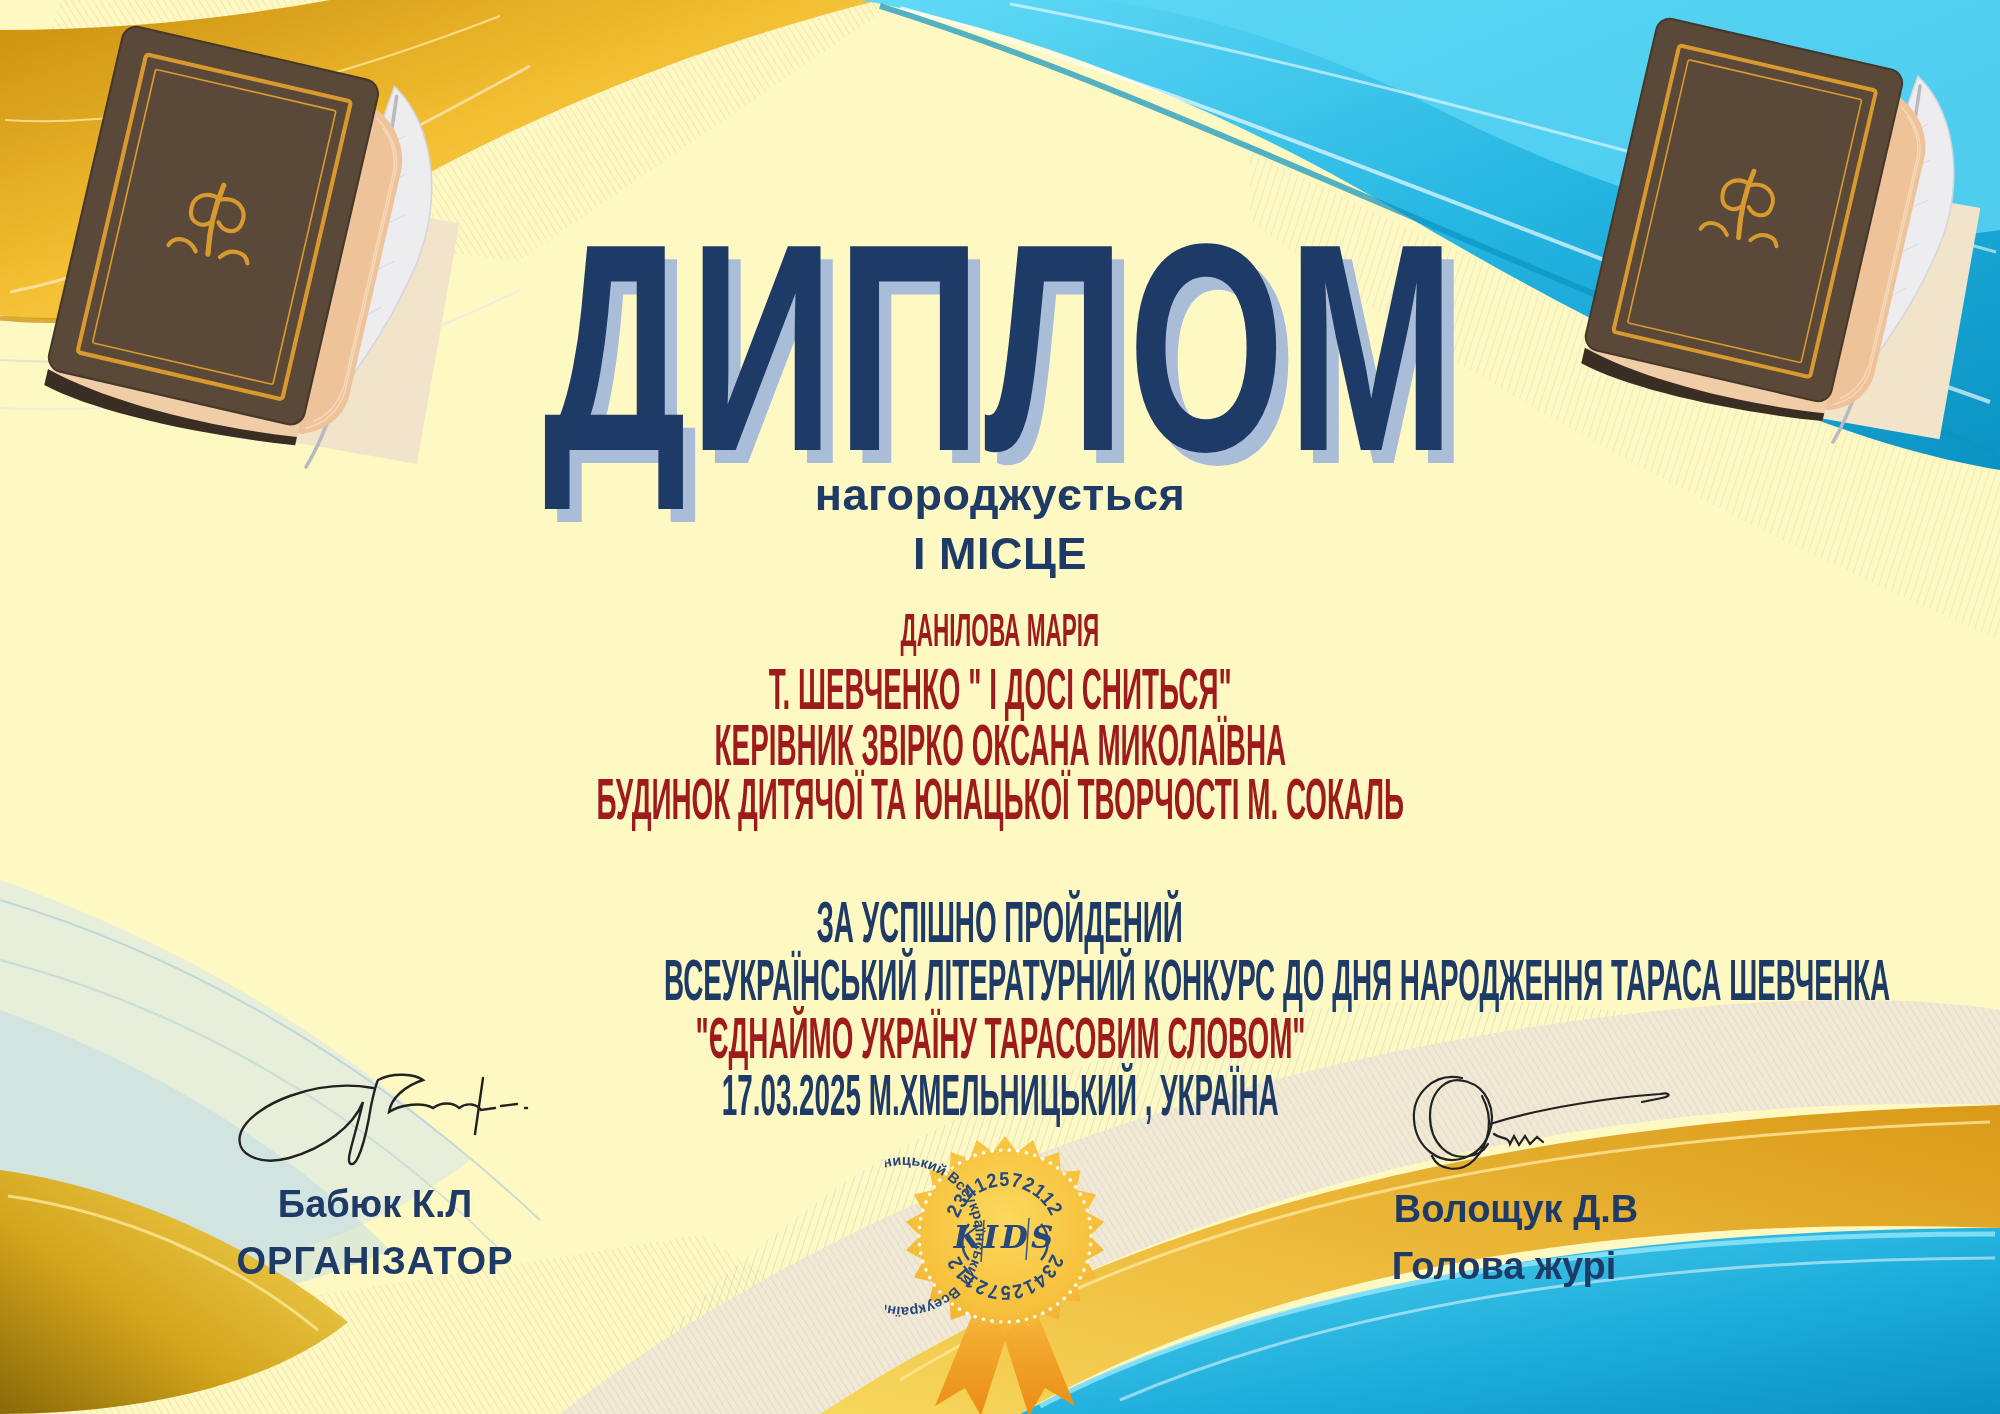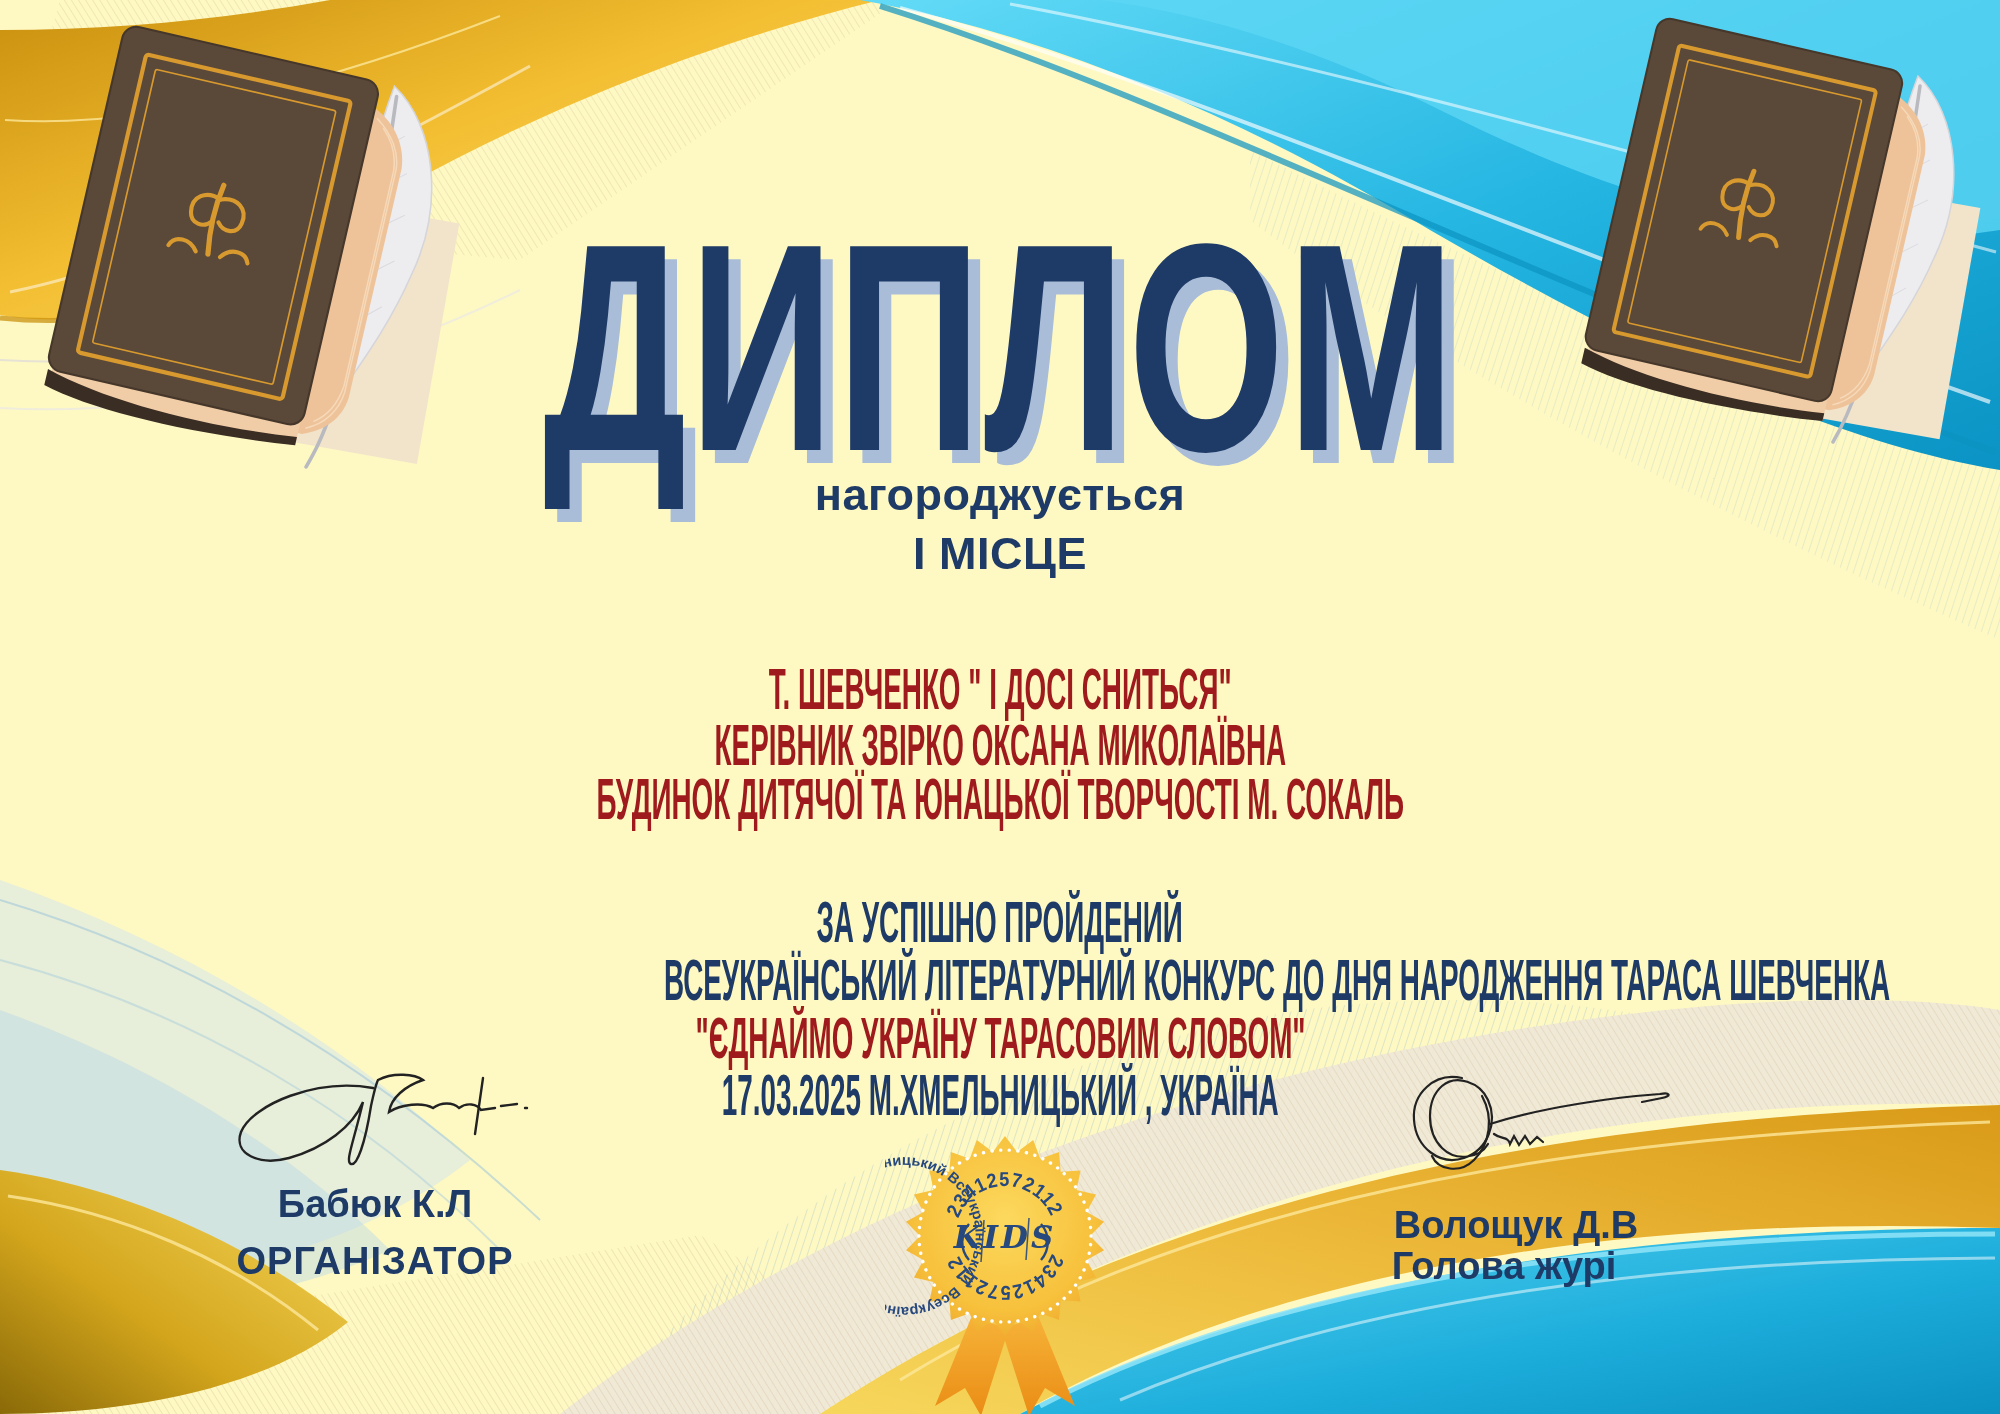--- a/index.html
+++ b/index.html
@@ -164,20 +164,23 @@
     <use href="#bookQuill" transform="translate(1556,20) scale(1.0)"></use>
   </svg>
 
   <div class="title-wrap">
     <span class="title-in">ДИПЛОМ</span>
   </div>
 
   <div class="line bold45 navy" style="top:472px;">нагороджується</div>
   <div class="line bold45 navy" style="top:531px;">І МІСЦЕ</div>
 
+  <div class="line" style="top:606px; font-size:47px;">
+    <span class="sq red">ДАНІЛОВА МАРІЯ</span>
+  </div>
   <div class="line" style="top:660px; font-size:58px;">
     <span class="sq red">Т. ШЕВЧЕНКО " І ДОСІ СНИТЬСЯ"</span>
   </div>
   <div class="line" style="top:716px; font-size:58px;">
     <span class="sq red">КЕРІВНИК ЗВІРКО ОКСАНА МИКОЛАЇВНА</span>
   </div>
   <div class="line" style="top:770px; font-size:58px;text-align:center;">
     <span class="sq red">БУДИНОК ДИТЯЧОЇ ТА ЮНАЦЬКОЇ ТВОРЧОСТІ М. СОКАЛЬ</span>
   </div>
 
@@ -206,21 +209,21 @@
   <div class="sig-name" style="left:375px; top:1240px; letter-spacing:1px;">ОРГАНІЗАТОР</div>
 
   <svg class="sig-svg" style="left:1398px; top:1062px;" width="300" height="130" viewBox="0 0 300 130">
     <g fill="none" stroke="#222222" stroke-width="2.2" stroke-linecap="round">
       <path d="M 64 16 C 36 10, 14 32, 16 58 C 18 86, 42 104, 66 96 C 90 88, 100 60, 90 38 C 82 20, 58 12, 44 24 C 28 38, 28 70, 44 86 C 58 100, 82 96, 90 82"></path>
       <path d="M 84 34 C 96 56, 92 82, 76 98 C 62 112, 40 108, 34 94"></path>
       <path d="M 92 62 C 130 50, 184 40, 238 34 L 262 32 C 272 30, 274 34, 264 36 L 244 40"></path>
       <path d="M 96 72 C 104 78, 110 74, 112 82 L 116 74 L 121 83 L 127 74 L 132 82 L 139 75 L 145 80"></path>
     </g>
   </svg>
-  <div class="sig-name" style="left:1516px; top:1188px;margin-top:16px;">Волощук Д.В</div>
+  <div class="sig-name" style="left:1516px; top:1188px;">Волощук Д.В</div>
   <div class="sig-name" style="left:1504px; top:1245px;">Голова журі</div>
 
   <svg class="seal-svg" viewBox="0 0 240 300">
     <defs>
       <radialGradient id="gradStar" cx="0.5" cy="0.42" r="0.65">
         <stop offset="0" stop-color="#fcd95e"></stop>
           <stop offset="0.7" stop-color="#f7c13c"></stop>
           <stop offset="1" stop-color="#eda52a"></stop>
       </radialGradient>
       <linearGradient id="gradRibbon" x1="0" y1="0" x2="0" y2="1">

